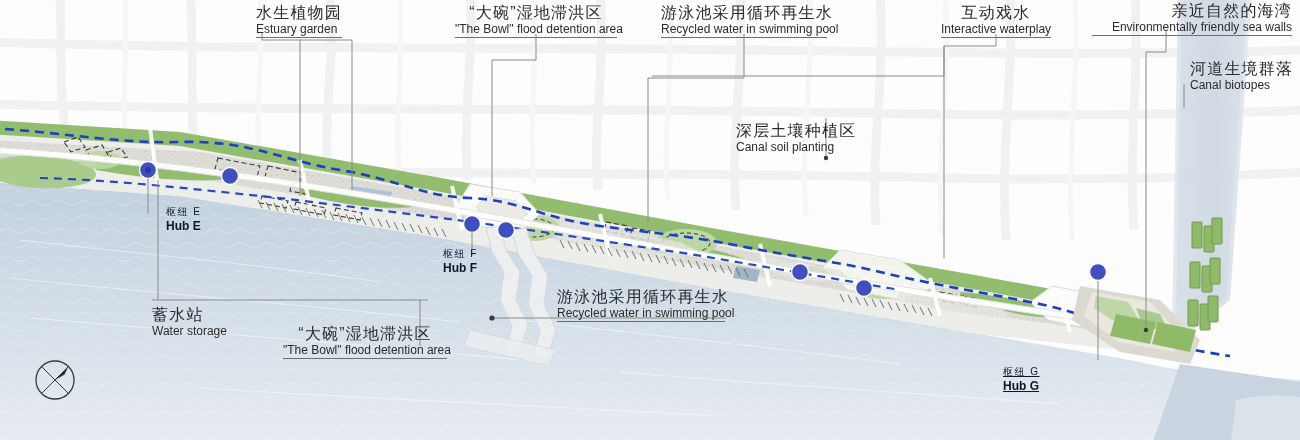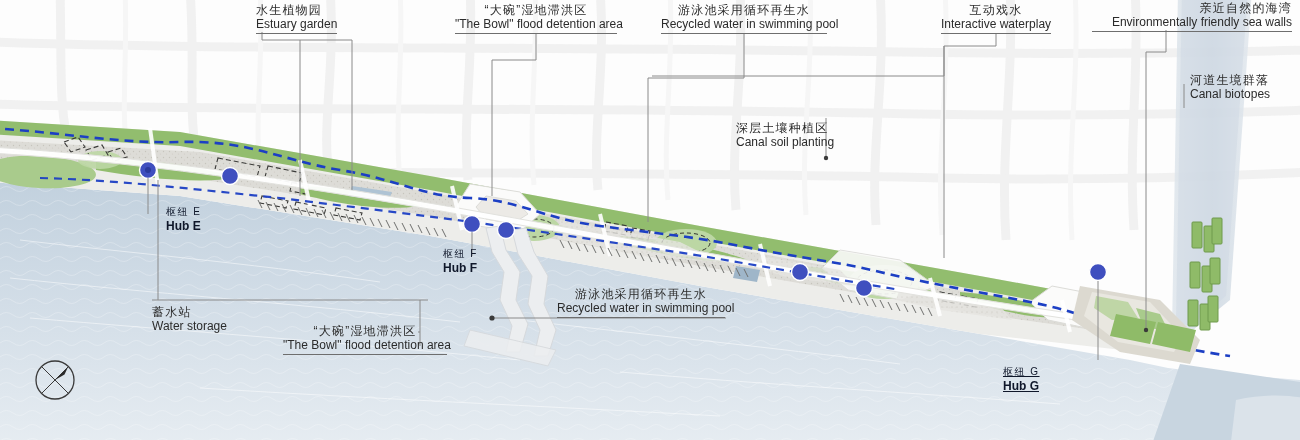--- a/index.html
+++ b/index.html
@@ -12,21 +12,21 @@
   #map-svg{position:absolute;left:0;top:0;width:1300px;height:440px;}
 
   
   .ann{
     position:absolute;
     color:#2b2b2b;
     line-height:1.12;
     white-space:nowrap;
   }
   .ann .cn{
-    font-size:12px;
+    font-size:16px;
     letter-spacing:1.2px;
     display:block;
   }
   .ann .en{
     font-size:12px;
     display:block;
     margin-top:1px;
   }
   .ann.underlined{
     border-bottom:1px solid #6e6e6e;
@@ -351,21 +351,21 @@
   <div class="ann rt underlined" style="left:1092px; top:2px; width:200px;">
     <span class="cn">亲近自然的海湾</span>
     <span class="en">Environmentally friendly sea walls</span>
   </div>
 
   <div class="ann ctr underlined" style="left:941px; top:4px; width:110px;">
     <span class="cn">互动戏水</span>
     <span class="en">Interactive waterplay</span>
   </div>
 
-  <div class="ann lf" style="left:1190px; top:74px;">
+  <div class="ann lf" style="left:1190px; top:60px;">
     <span class="cn">河道生境群落</span>
     <span class="en">Canal biotopes</span>
   </div>
 
   <div class="ann lf" style="left:736px; top:122px;">
     <span class="cn">深层土壤种植区</span>
     <span class="en">Canal soil planting</span>
   </div>
 
   <div class="ann lf" style="left:152px; top:306px;">

